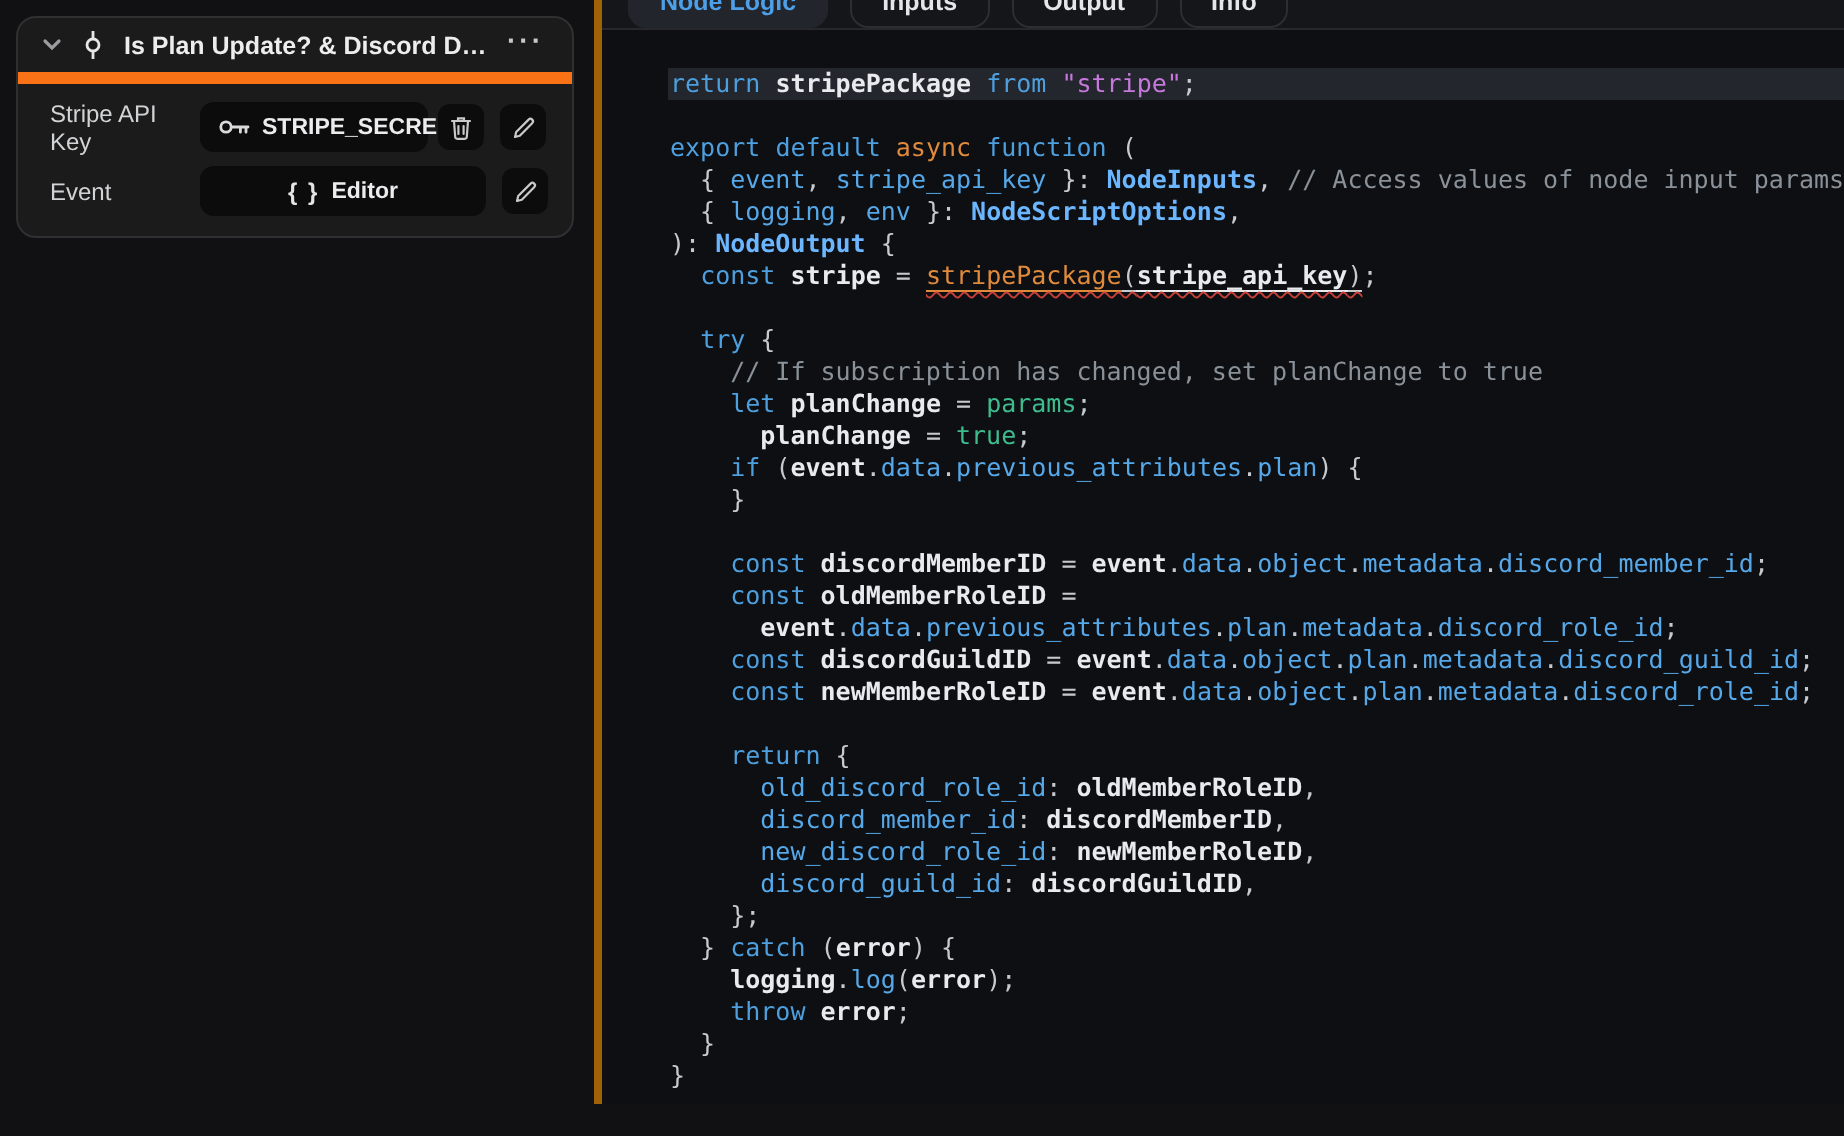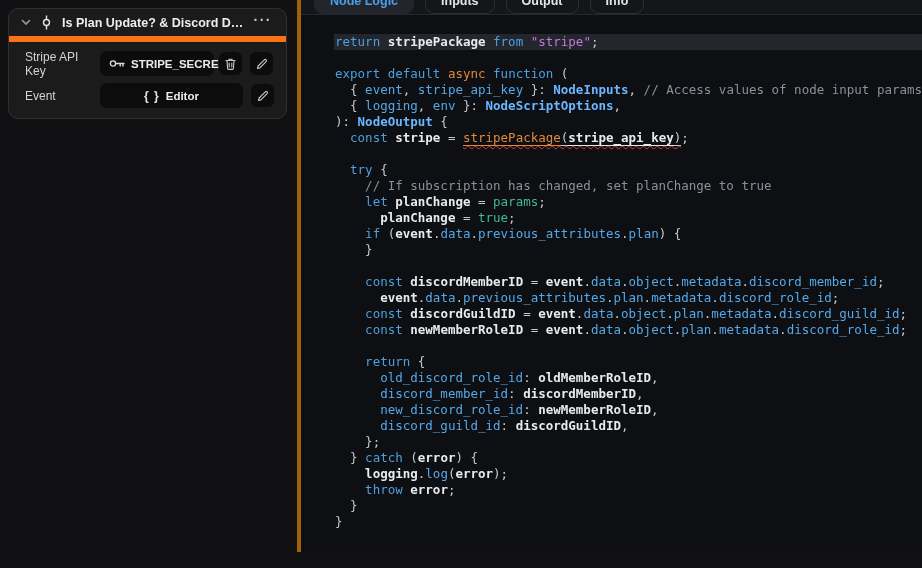--- a/index.html
+++ b/index.html
@@ -198,20 +198,21 @@
         <div class="code-line"><span class="tk pln">  </span><span class="tk kw">const</span><span class="tk pln"> </span><span class="tk name">stripe</span><span class="tk pun"> = </span><span class="tk orn u err">stripePackage</span><span class="tk pun u err">(</span><span class="tk name u err">stripe_api_key</span><span class="tk pun u err">)</span><span class="tk pun">;</span></div>
         <div class="code-line"></div>
         <div class="code-line"><span class="tk pln">  </span><span class="tk kw">try</span><span class="tk pun"> {</span></div>
         <div class="code-line"><span class="tk com">    // If subscription has changed, set planChange to true</span></div>
         <div class="code-line"><span class="tk pln">    </span><span class="tk kw">let</span><span class="tk pln"> </span><span class="tk name">planChange</span><span class="tk pun"> = </span><span class="tk bool">params</span><span class="tk pun">;</span></div>
         <div class="code-line"><span class="tk pln">      </span><span class="tk name">planChange</span><span class="tk pun"> = </span><span class="tk bool">true</span><span class="tk pun">;</span></div>
         <div class="code-line"><span class="tk pln">    </span><span class="tk kw">if</span><span class="tk pun"> (</span><span class="tk name">event</span><span class="tk pun">.</span><span class="tk prp">data</span><span class="tk pun">.</span><span class="tk prp">previous_attributes</span><span class="tk pun">.</span><span class="tk prp">plan</span><span class="tk pun">) {</span></div>
         <div class="code-line"><span class="tk pun">    }</span></div>
         <div class="code-line"></div>
         <div class="code-line"><span class="tk pln">    </span><span class="tk kw">const</span><span class="tk pln"> </span><span class="tk name">discordMemberID</span><span class="tk pun"> = </span><span class="tk name">event</span><span class="tk pun">.</span><span class="tk prp">data</span><span class="tk pun">.</span><span class="tk prp">object</span><span class="tk pun">.</span><span class="tk prp">metadata</span><span class="tk pun">.</span><span class="tk prp">discord_member_id</span><span class="tk pun">;</span></div>
+        <div class="code-line"><span class="tk pln">    </span><span class="tk kw">const</span><span class="tk pln"> </span><span class="tk name">oldMemberRoleID</span><span class="tk pun"> =</span></div>
         <div class="code-line"><span class="tk pln">      </span><span class="tk name">event</span><span class="tk pun">.</span><span class="tk prp">data</span><span class="tk pun">.</span><span class="tk prp">previous_attributes</span><span class="tk pun">.</span><span class="tk prp">plan</span><span class="tk pun">.</span><span class="tk prp">metadata</span><span class="tk pun">.</span><span class="tk prp">discord_role_id</span><span class="tk pun">;</span></div>
         <div class="code-line"><span class="tk pln">    </span><span class="tk kw">const</span><span class="tk pln"> </span><span class="tk name">discordGuildID</span><span class="tk pun"> = </span><span class="tk name">event</span><span class="tk pun">.</span><span class="tk prp">data</span><span class="tk pun">.</span><span class="tk prp">object</span><span class="tk pun">.</span><span class="tk prp">plan</span><span class="tk pun">.</span><span class="tk prp">metadata</span><span class="tk pun">.</span><span class="tk prp">discord_guild_id</span><span class="tk pun">;</span></div>
         <div class="code-line"><span class="tk pln">    </span><span class="tk kw">const</span><span class="tk pln"> </span><span class="tk name">newMemberRoleID</span><span class="tk pun"> = </span><span class="tk name">event</span><span class="tk pun">.</span><span class="tk prp">data</span><span class="tk pun">.</span><span class="tk prp">object</span><span class="tk pun">.</span><span class="tk prp">plan</span><span class="tk pun">.</span><span class="tk prp">metadata</span><span class="tk pun">.</span><span class="tk prp">discord_role_id</span><span class="tk pun">;</span></div>
         <div class="code-line"></div>
         <div class="code-line"><span class="tk pln">    </span><span class="tk kw">return</span><span class="tk pun"> {</span></div>
         <div class="code-line"><span class="tk pln">      </span><span class="tk prp">old_discord_role_id</span><span class="tk pun">: </span><span class="tk name">oldMemberRoleID</span><span class="tk pun">,</span></div>
         <div class="code-line"><span class="tk pln">      </span><span class="tk prp">discord_member_id</span><span class="tk pun">: </span><span class="tk name">discordMemberID</span><span class="tk pun">,</span></div>
         <div class="code-line"><span class="tk pln">      </span><span class="tk prp">new_discord_role_id</span><span class="tk pun">: </span><span class="tk name">newMemberRoleID</span><span class="tk pun">,</span></div>
         <div class="code-line"><span class="tk pln">      </span><span class="tk prp">discord_guild_id</span><span class="tk pun">: </span><span class="tk name">discordGuildID</span><span class="tk pun">,</span></div>
         <div class="code-line"><span class="tk pun">    };</span></div>

